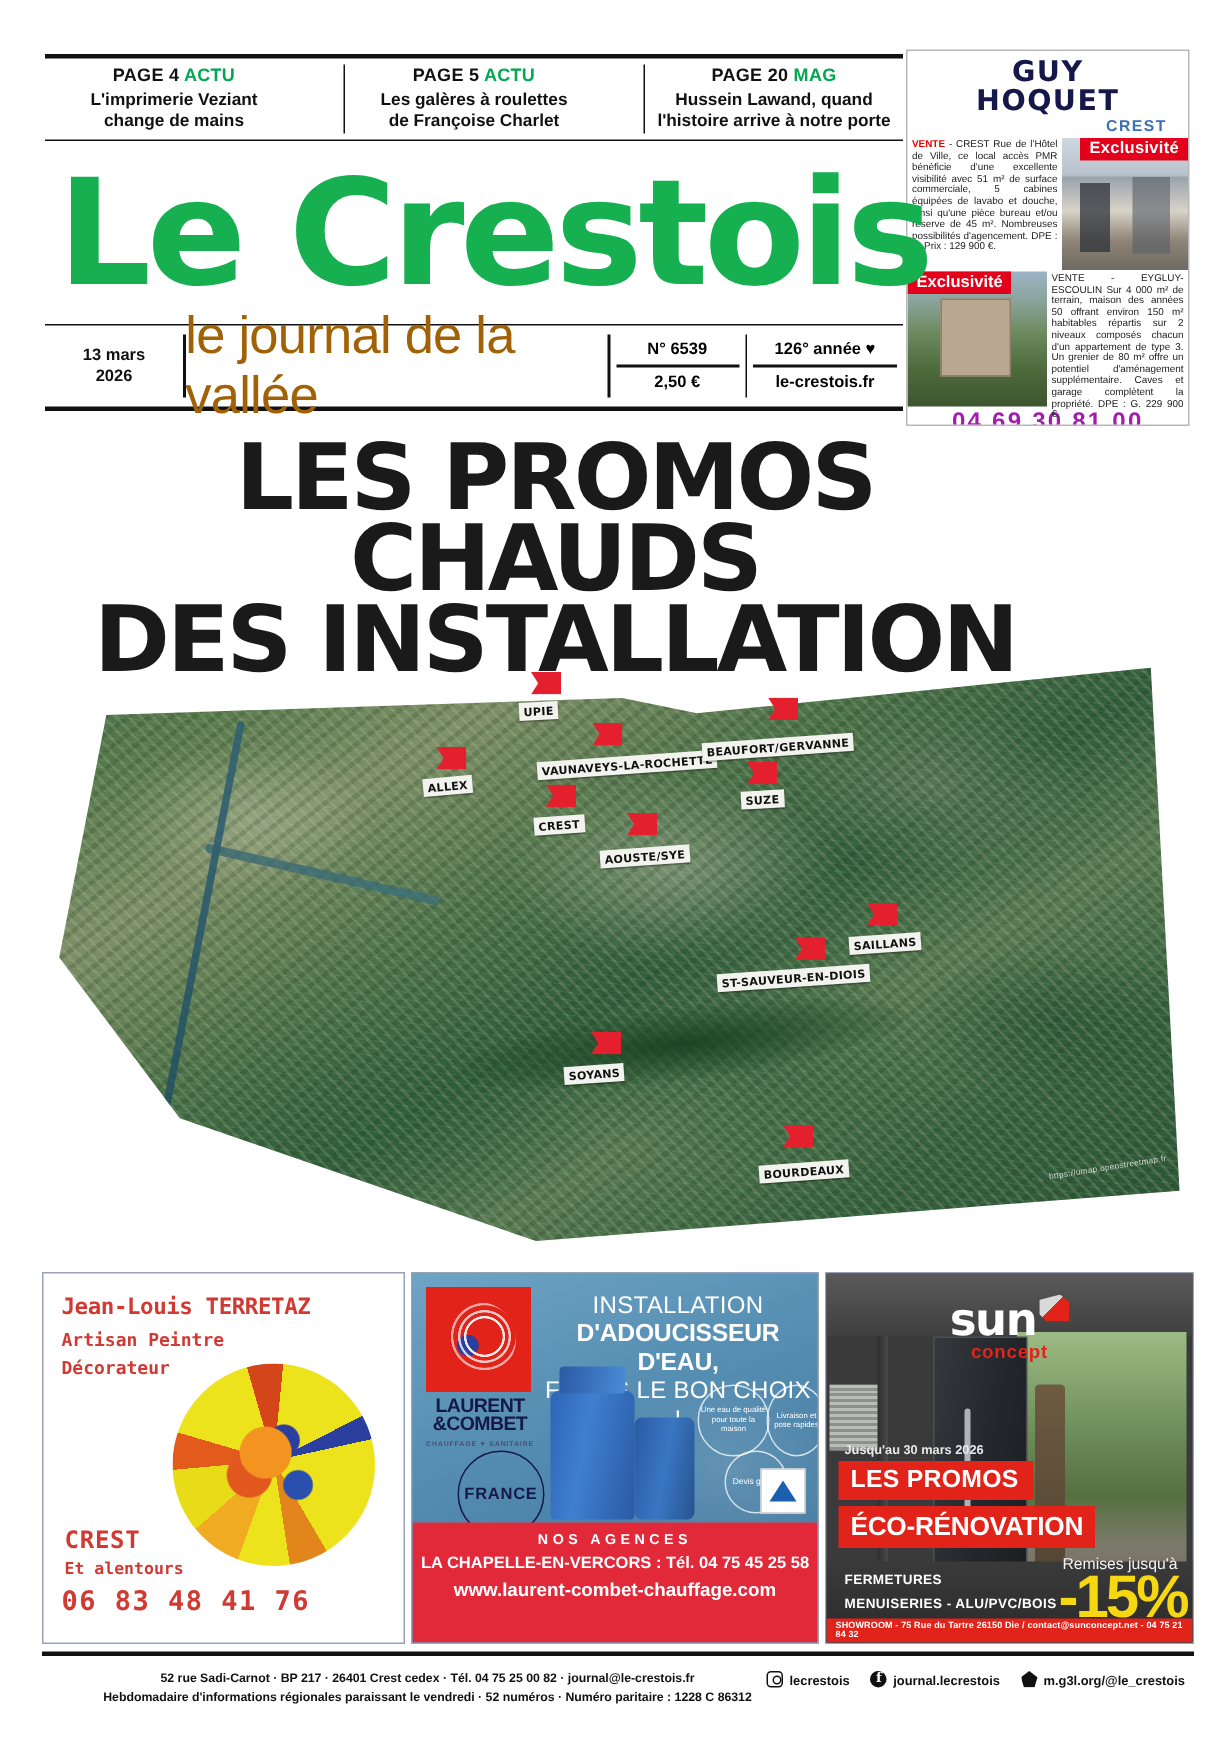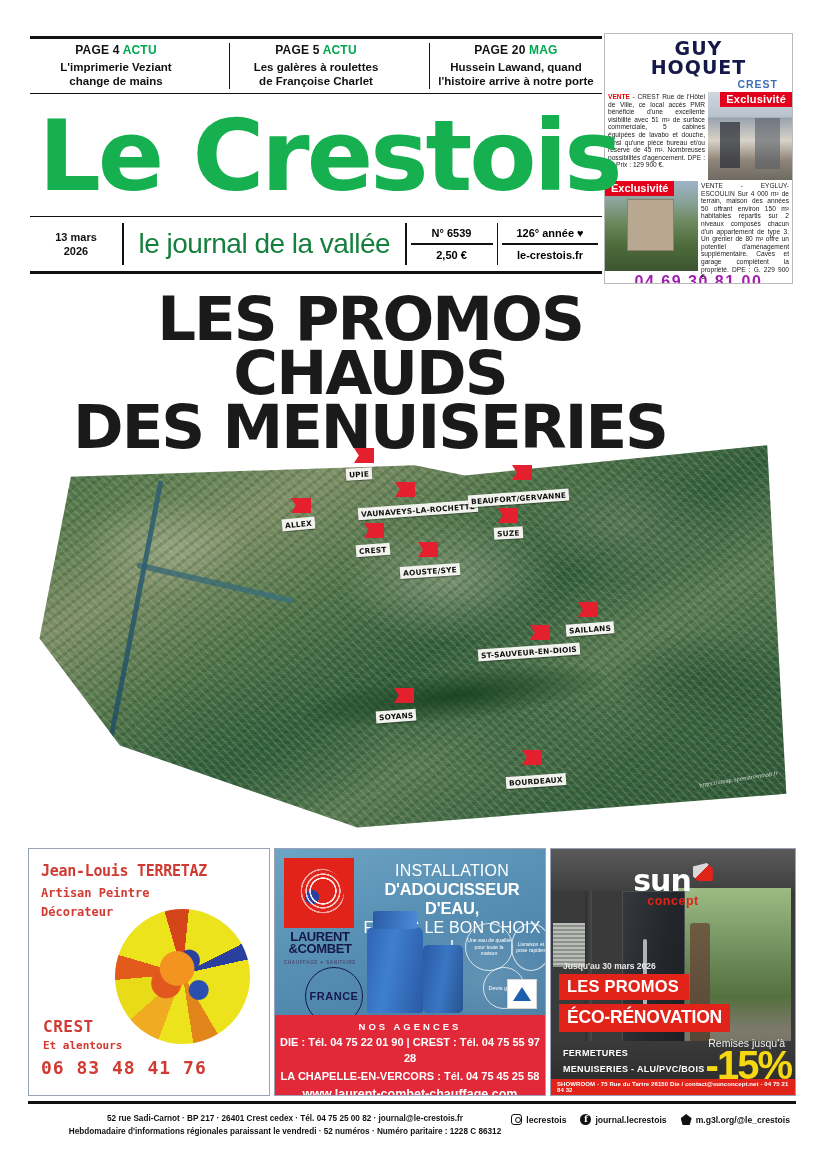--- a/index.html
+++ b/index.html
@@ -71,21 +71,21 @@
   }
   .sub-bar {
     position:absolute; left:30px; top:216px; width:572px; height:58px;
     border-top:1.5px solid #111; border-bottom:3px solid #111;
     display:flex; align-items:stretch;
   }
   .sb-date { width:92px; display:flex; flex-direction:column; align-items:center; justify-content:center;
              font-size:11px; font-weight:800; line-height:14px; color:#111;}
   .sb-sep { width:1.5px; background:#111; margin:6px 0; }
   .sb-slogan { flex:1; display:flex; align-items:center; justify-content:center;
-               font-size:28px; font-weight:400; color:#15803d; letter-spacing:-.5px;}
+               font-size:35px; font-weight:400; color:#a16207; letter-spacing:-.5px;}
   .sb-col { width:90px; display:flex; flex-direction:column; align-items:center; justify-content:center; padding:5px 4px;}
   .sb-col .top { font-size:11px; font-weight:800; padding-bottom:4px;}
   .sb-col .rule { width:100%; height:1.5px; background:#111; }
   .sb-col .bot { font-size:11px; font-weight:800; padding-top:4px;}
   .sb-col.wide { width:104px; }
 
   
   .headline {
     position:absolute; left:30px; top:292px; width:680px;
     text-align:center; color:#1a1a1a;
@@ -373,21 +373,21 @@
     <div class="sb-sep"></div>
     <div class="sb-col wide">
       <div class="top">126° année ♥</div>
       <div class="rule"></div>
       <div class="bot">le-crestois.fr</div>
     </div>
   </div>
 
   <div class="headline">
     <span>LES PROMOS CHAUDS</span>
-    <span class="l2">DES MENUISERIES</span>
+    <span class="l2">DES INSTALLATION</span>
   </div>
 
   <div class="map-wrap">
     <div class="map-clip"></div>
     <div class="map-noise">
       <div class="river"></div>
       <div class="river2"></div>
       <div class="ridge"></div>
     </div>
     <div class="map-attrib">https://umap.openstreetmap.fr</div>
@@ -473,21 +473,20 @@
       <div class="lc-tank"></div>
       <div class="lc-tank2"></div>
       <div class="lc-bub lc-b1">Une eau de qualité pour toute la maison</div>
       <div class="lc-bub lc-b2">Livraison et pose rapides</div>
       <div class="lc-bub lc-b3">Devis gratuit</div>
       <div class="lc-qual">
         <div class="tri"></div>
       </div>
       <div class="lc-bottom">
         <div class="nos">NOS AGENCES</div>
-        <div class="ag">DIE : Tél. 04 75 22 01 90  |  CREST : Tél. 04 75 55 97 28</div>
         <div class="ag">LA CHAPELLE-EN-VERCORS : Tél. 04 75 45 25 58</div>
         <div class="web">www.laurent-combet-chauffage.com</div>
       </div>
     </div>
 
     <div class="ad-sun">
       <div class="sun-bg">
         <div class="sun-ceil"></div>
         <div class="sun-outside"></div>
         <div class="sun-tree"></div>

